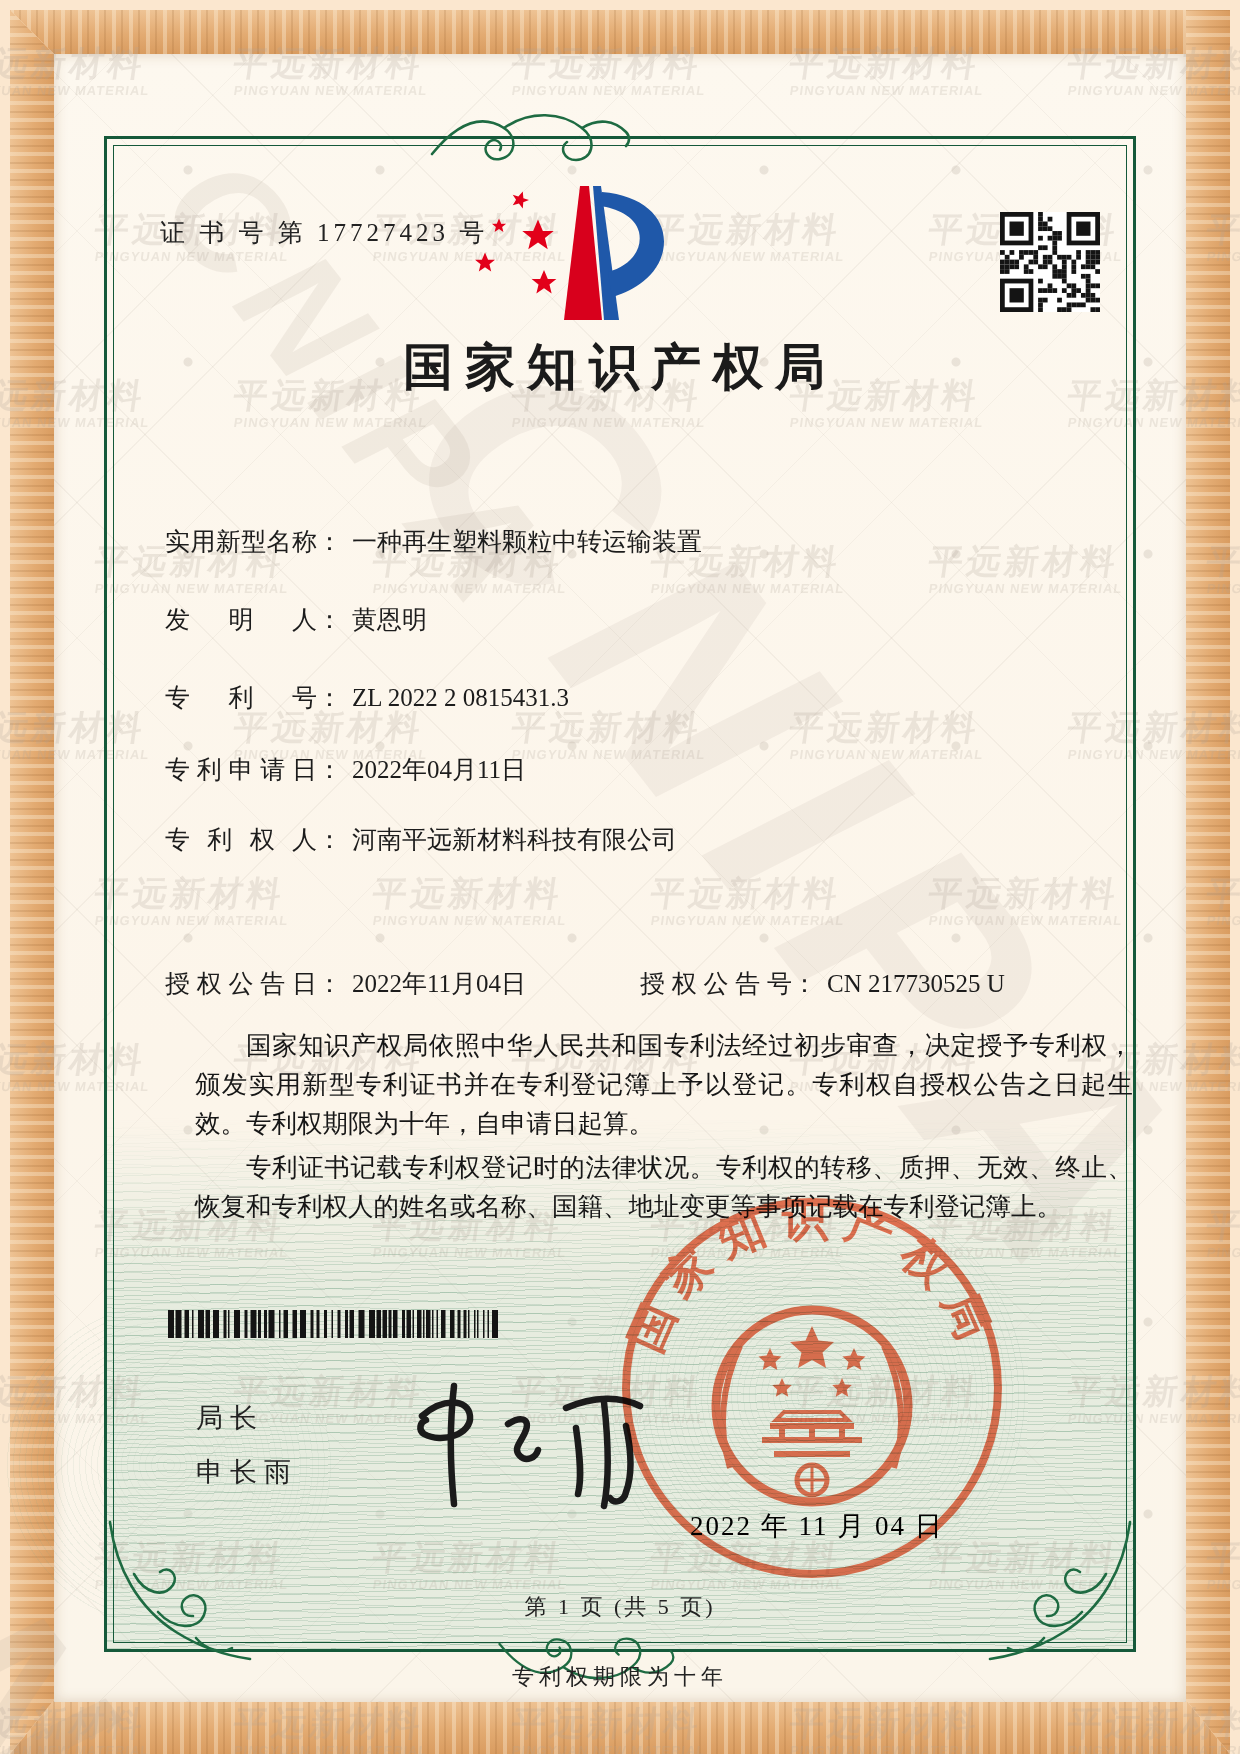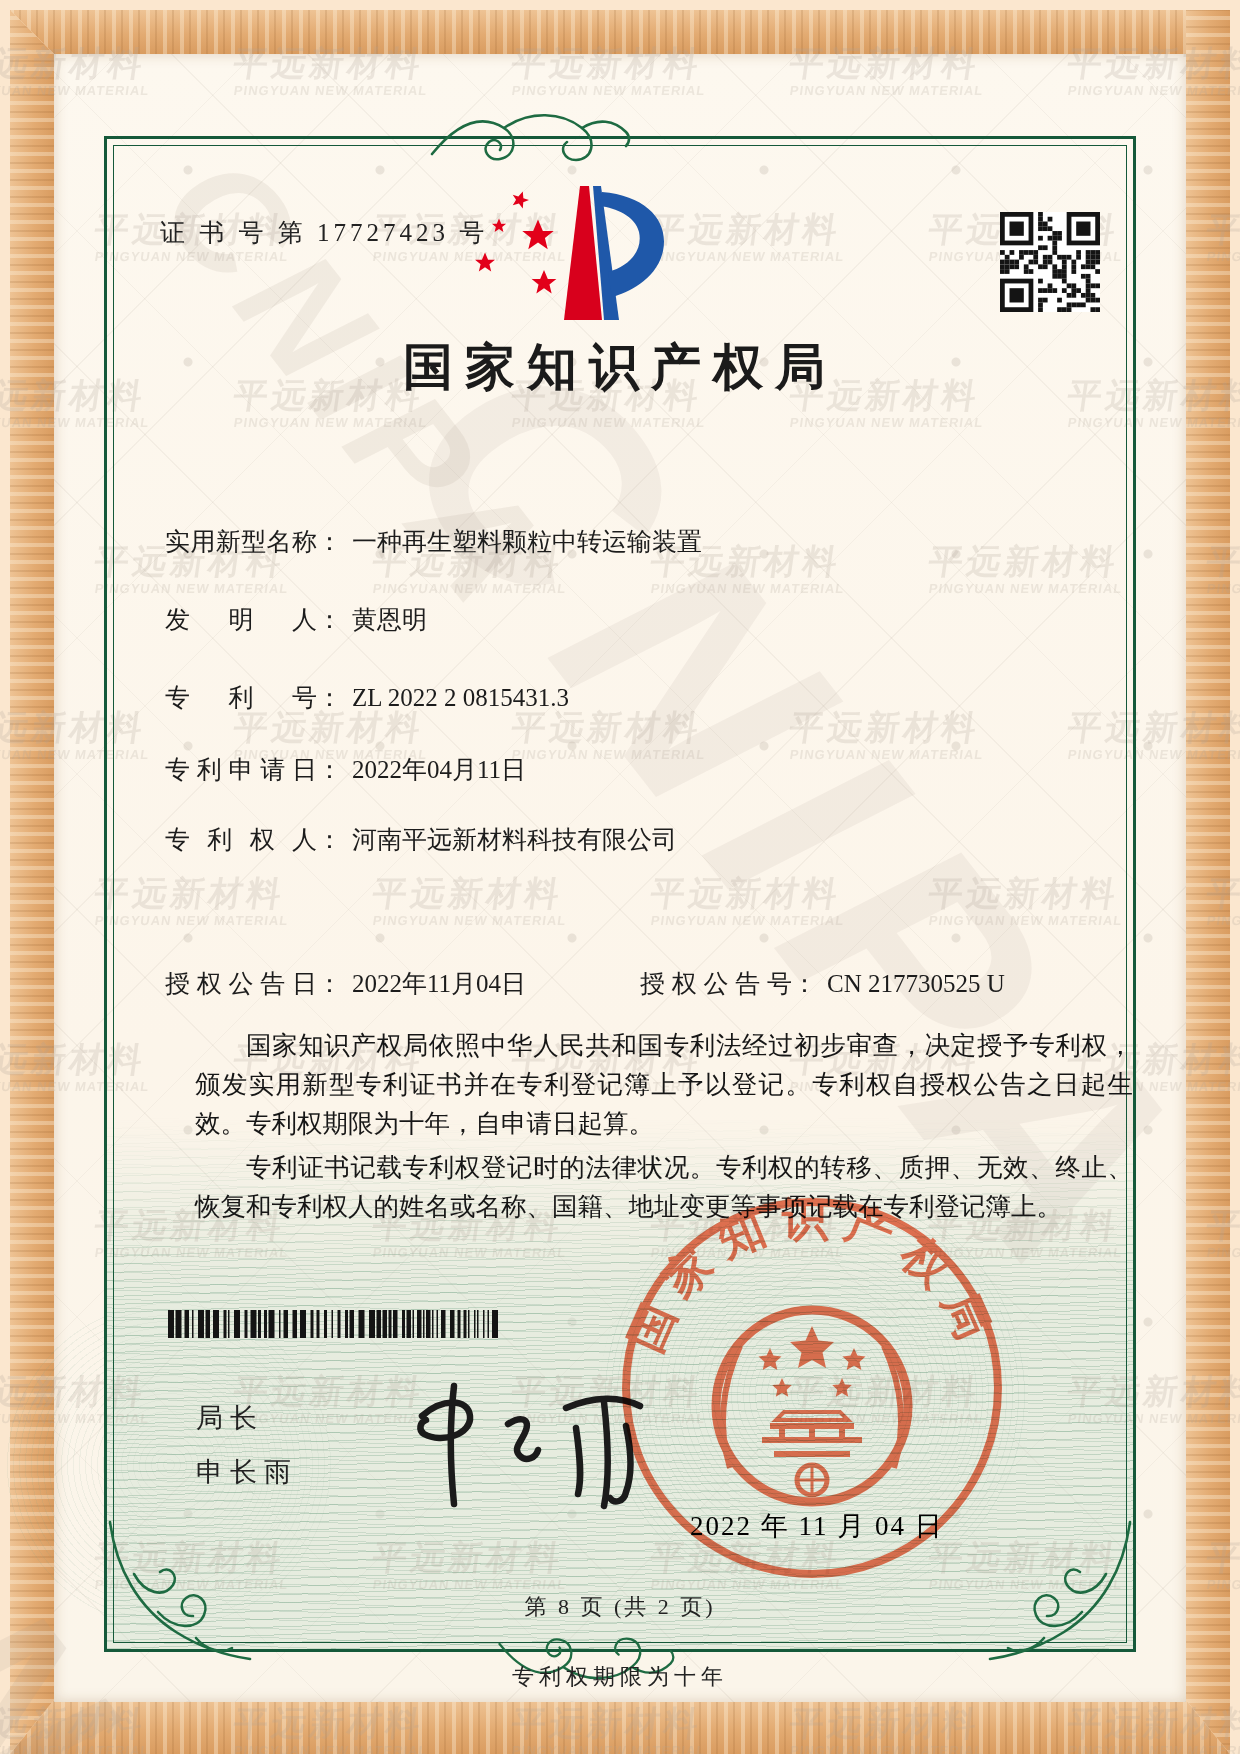--- a/index.html
+++ b/index.html
@@ -625,16 +625,16 @@
     <g stroke="#ec6a49" fill="none" stroke-width="6">
       <path d="M158,238 L242,238 M150,252 L250,252 M162,266 L238,266"></path>
       <path d="M170,238 L170,252 M200,238 L200,252 M230,238 L230,252"></path>
       <path d="M164,232 L236,232 L228,224 L172,224 Z" stroke-width="4"></path>
       <circle cx="200" cy="292" r="15" stroke-width="5"></circle>
       <path d="M183,292 L217,292 M200,275 L200,309" stroke-width="3"></path>
     </g>
   </svg>
   <div id="seal-date">2022 年 11 月 04 日</div>
 
-  <div id="page-num">第 8 页 (共 2 页)</div>
+  <div id="page-num">第 1 页 (共 5 页)</div>
   <div id="cont-note">专利权期限为十年</div>
 
 </div>
 
 </body></html>

